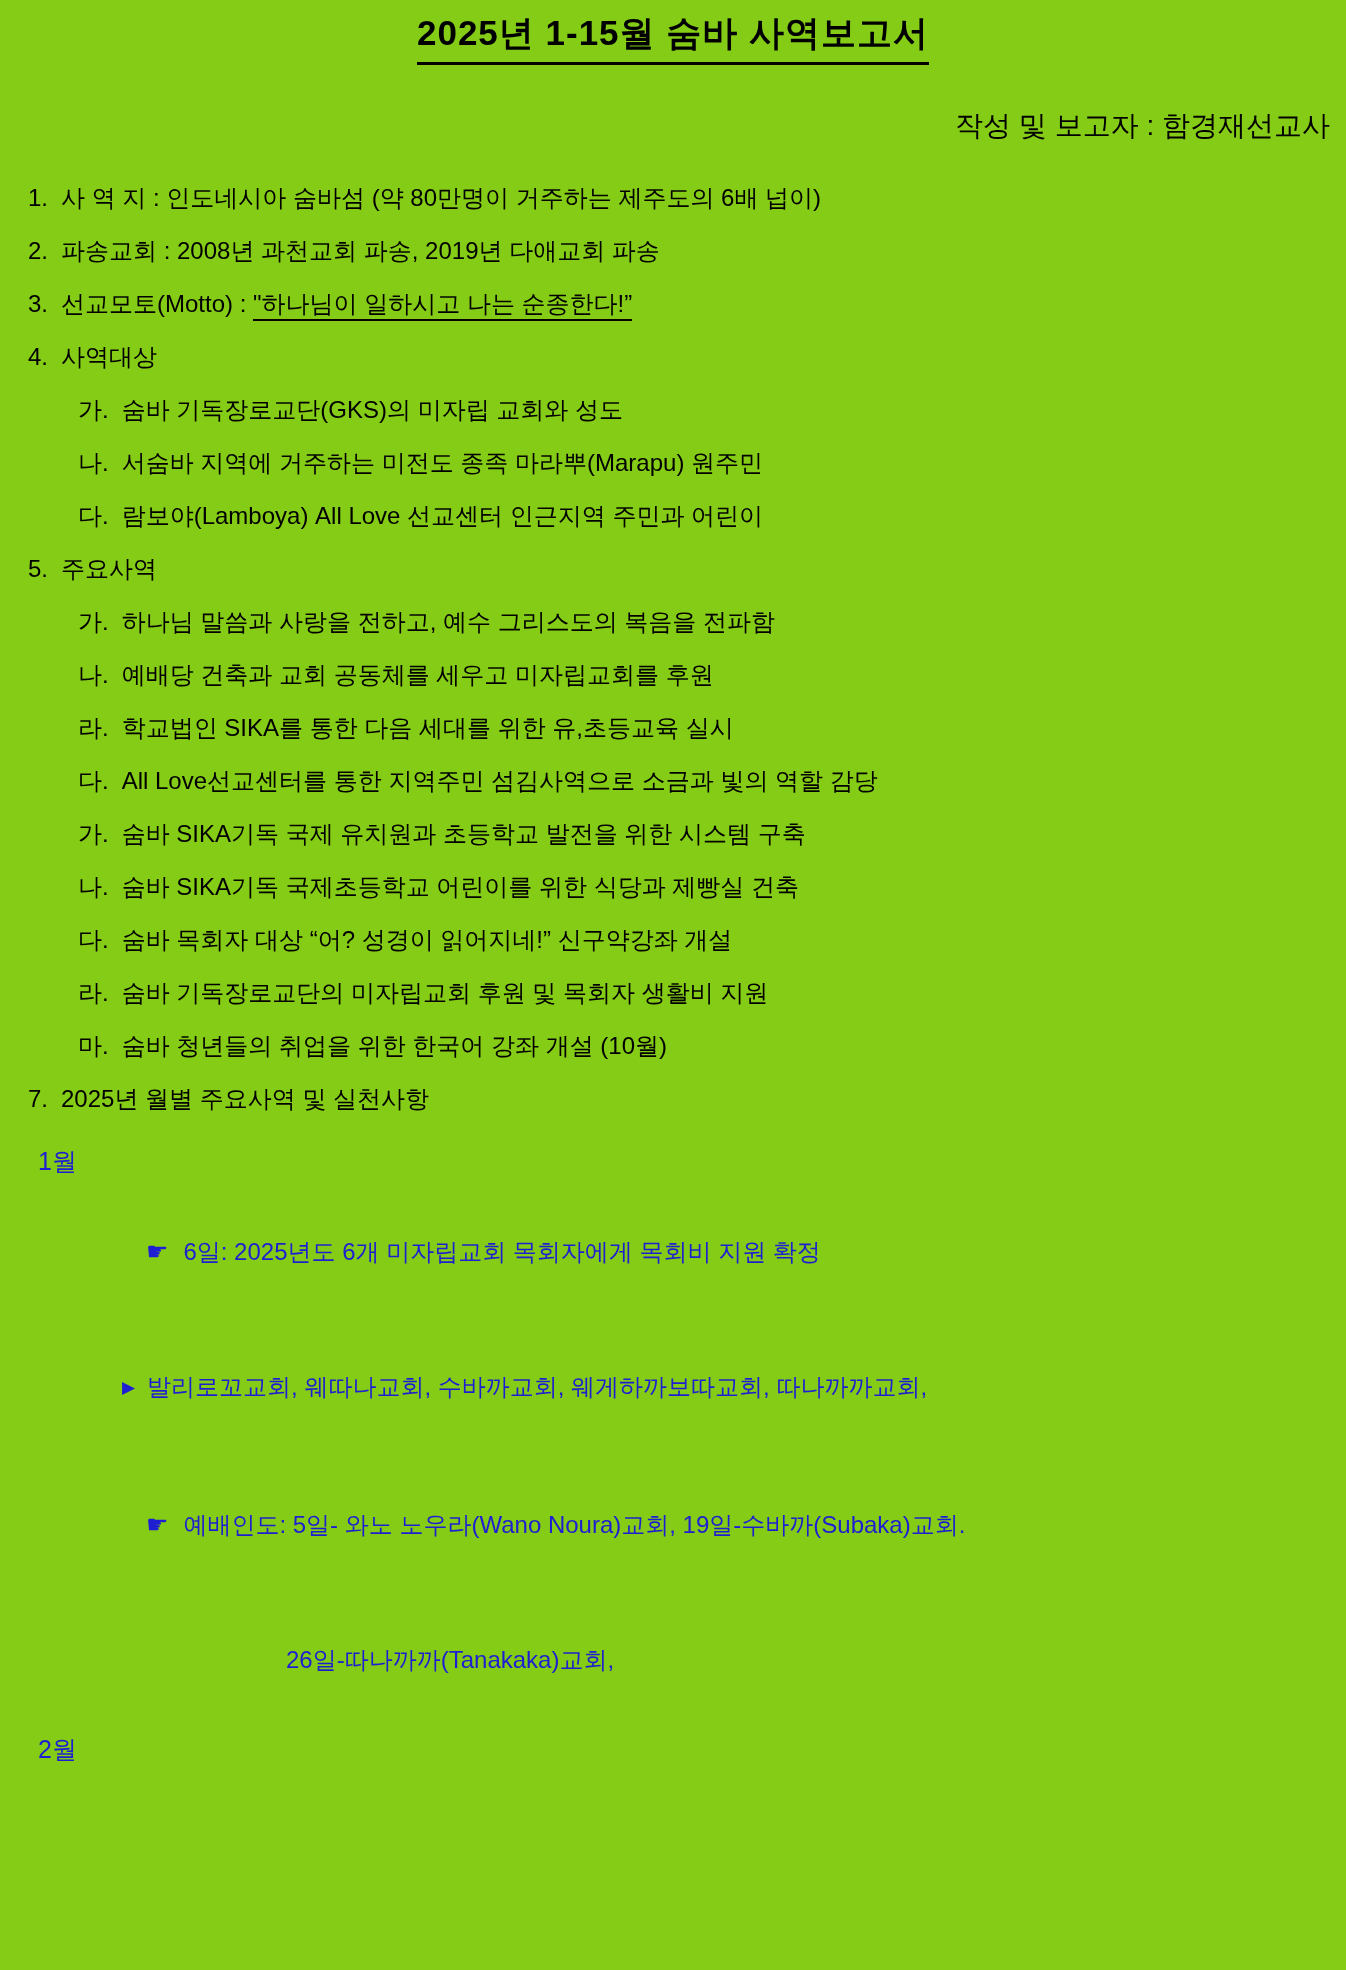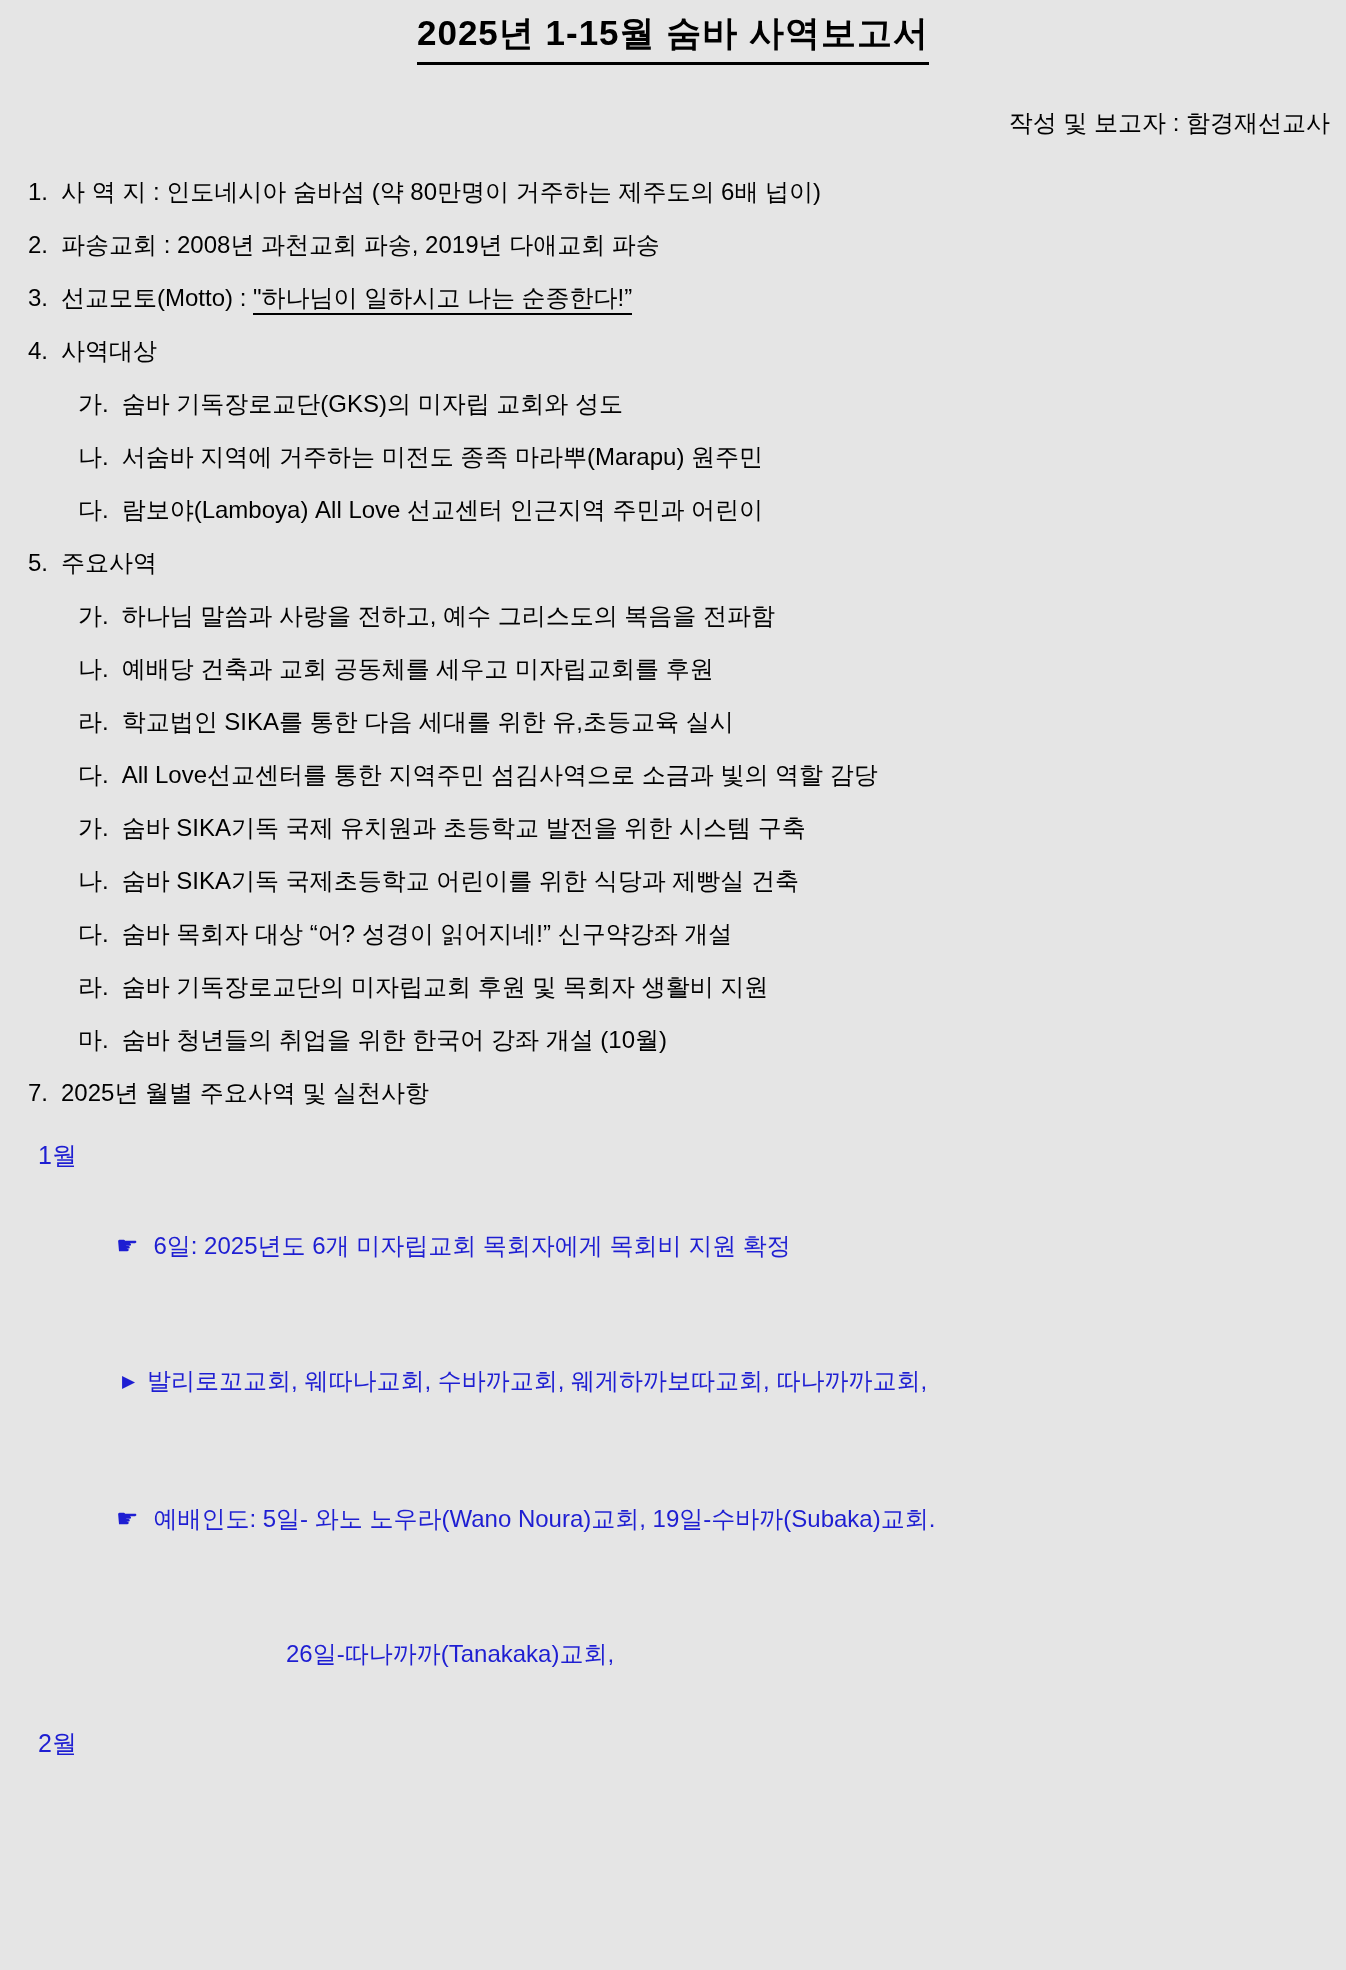--- a/index.html
+++ b/index.html
@@ -1,38 +1,38 @@
 <!DOCTYPE html>
 <html lang="ko"><head>
 <meta charset="utf-8">
 <style>
   html,body { margin:0; padding:0; background:#ffffff; }
   .page {
     position:relative;
     width:1346px; height:1970px;
-    background:#e5e5e5;
+    background:#84cc16;
     overflow:hidden;
     font-family:"Liberation Sans","DejaVu Sans",sans-serif;
     color:#000000;
   }
   
   .title-wrap { margin-top:10px; text-align:center; }
   .title {
     display:inline-block;
     font-size:35px; font-weight:bold;
     border-bottom:3px solid #000;
     padding-bottom:5px;
     letter-spacing:1px;
     white-space:pre-wrap;
   }
   .byline {
     margin-top:42px;
     text-align:right;
     padding-right:16px;
-    font-size:24px;
+    font-size:28px;
     white-space:pre-wrap;
   }
   
   .outline { margin-top:26px; }
   .oline { line-height:53px; font-size:24px; white-space:pre-wrap; }
   .l1 { padding-left:28px; }
   .l2 { padding-left:78px; }
   .num { margin-right:13px; }
   .motto { border-bottom:2px solid #000; padding-bottom:2px; }
   
@@ -43,21 +43,21 @@
     font-size:24px;
     white-space:pre-wrap;
   }
   .month {
     position:absolute; left:38px; top:0;
     font-size:25px;
   }
   .micon { color:#1e1ed2; }
   .hand { font-family:"DejaVu Sans",sans-serif; margin-right:15px; font-size:25px; }
   .arrow { font-size:17px; margin-right:12px; position:relative; top:-2px; }
-  .ind-hand     { padding-left:76px; }
+  .ind-hand     { padding-left:106px; }
   .ind-arrow    { padding-left:82px; }
   .ind-w1       { padding-left:153px; }
   .ind-w2       { padding-left:246px; }
 </style>
 </head>
 <body>
 
 <div class="page">
 
   <div class="title-wrap">

